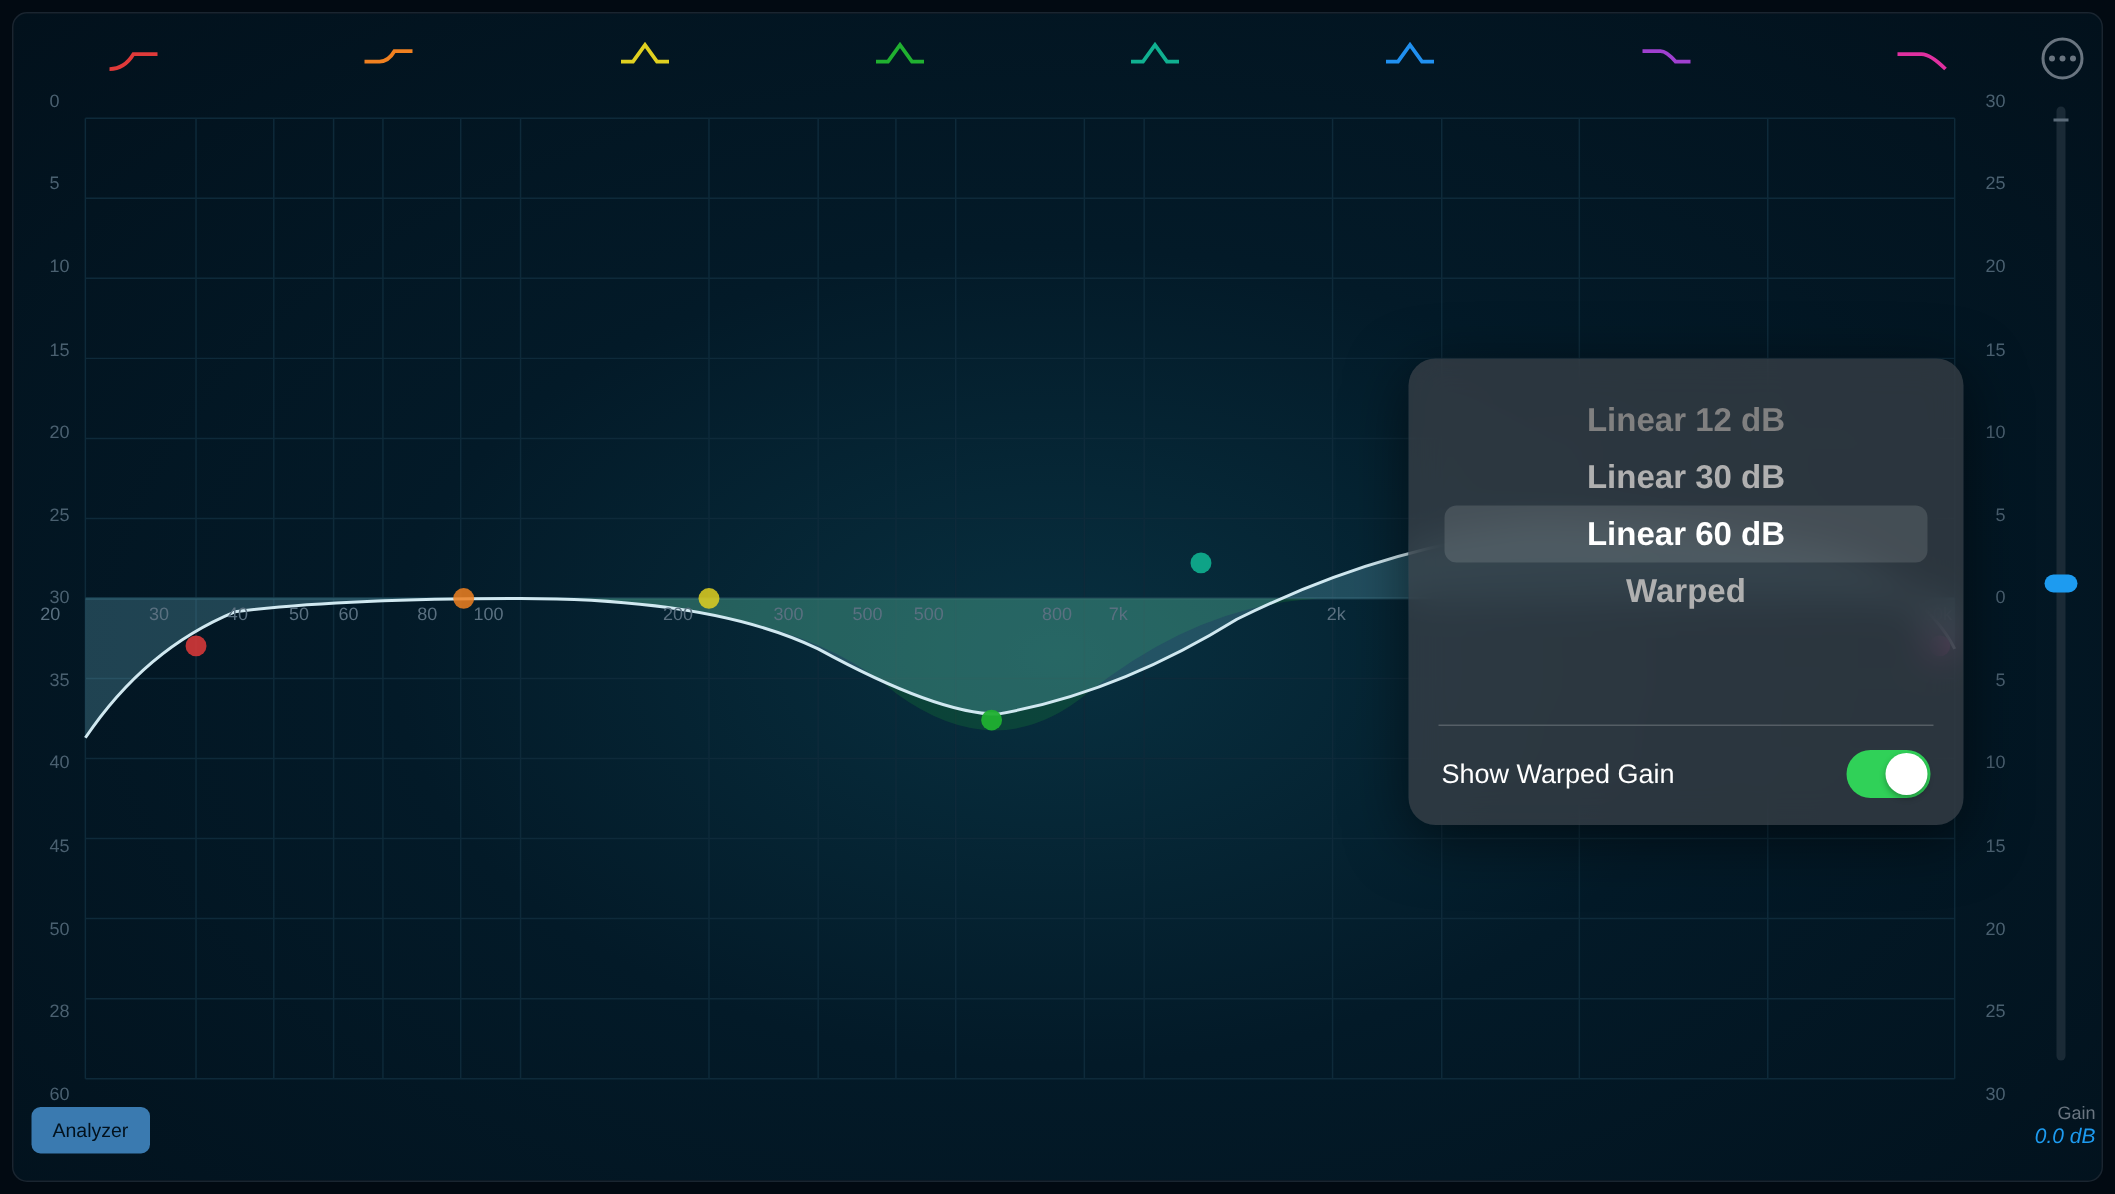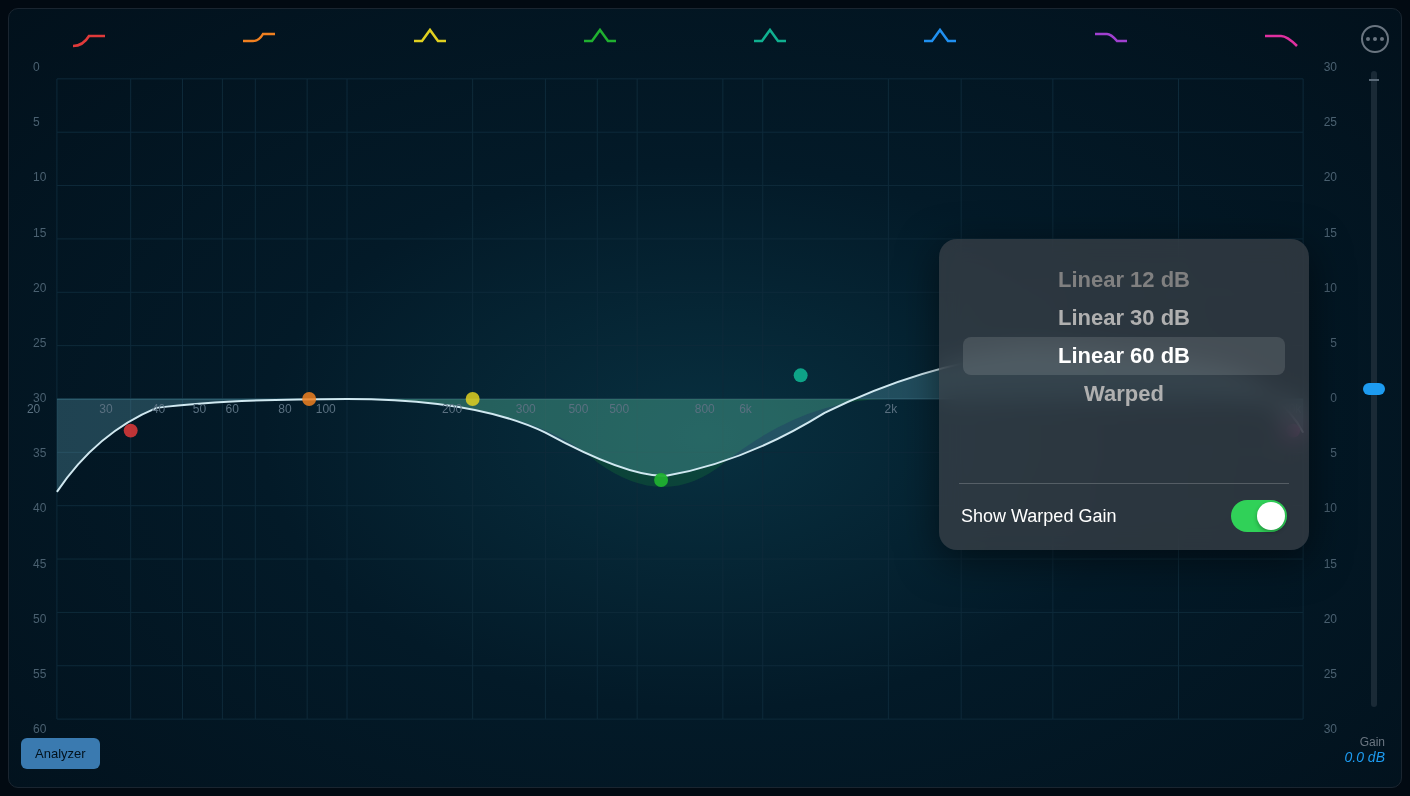--- a/index.html
+++ b/index.html
@@ -110,21 +110,21 @@
     position: absolute;
     top: 8px;
     left: 50%;
     width: 10px;
     height: 2px;
     background: #5a6a78;
     transform: translateX(-50%);
   }
   .gain-label {
     position: absolute;
-    right: 16px;
+    right: 4px;
     bottom: 22px;
     text-align: right;
     font-size: 12px;
   }
   .gain-label .cap { color: #6a7580; }
   .gain-label .val { color: #1d9bf0; font-size: 14px; font-style: italic; }
   
   .analyzer-btn {
     position: absolute;
     left: 12px;
@@ -306,39 +306,39 @@
         <div class="x-tick" style="left: 10%;">40</div>
         <div class="x-tick" style="left: 13.1%;">50</div>
         <div class="x-tick" style="left: 15.6%;">60</div>
         <div class="x-tick" style="left: 19.6%;">80</div>
         <div class="x-tick" style="left: 22.7%;">100</div>
         <div class="x-tick" style="left: 32.3%;">200</div>
         <div class="x-tick" style="left: 37.9%;">300</div>
         <div class="x-tick" style="left: 41.9%;">500</div>
         <div class="x-tick" style="left: 45%;">500</div>
         <div class="x-tick" style="left: 51.5%;">800</div>
-        <div class="x-tick" style="left: 54.6%;">6k</div>
+        <div class="x-tick" style="left: 54.6%;">7k</div>
         <div class="x-tick" style="left: 64.2%; margin-left: 19px;">2k</div>
         <div class="x-tick" style="left: 96.1%;">20k</div>
       </div>
   </div>
 
   <div class="y-left" id="y-left">
       <div class="y-tick" style="top: 0%;">0</div>
       <div class="y-tick" style="top: 8.33333%;">5</div>
       <div class="y-tick" style="top: 16.6667%;">10</div>
       <div class="y-tick" style="top: 25%;">15</div>
       <div class="y-tick" style="top: 33.3333%;">20</div>
       <div class="y-tick" style="top: 41.6667%;">25</div>
       <div class="y-tick" style="top: 50%;">30</div>
       <div class="y-tick" style="top: 58.3333%;">35</div>
       <div class="y-tick" style="top: 66.6667%;">40</div>
       <div class="y-tick" style="top: 75%;">45</div>
       <div class="y-tick" style="top: 83.3333%;">50</div>
-      <div class="y-tick" style="top: 91.6667%;">55</div>
+      <div class="y-tick" style="top: 91.6667%;">28</div>
       <div class="y-tick" style="top: 100%;">60</div>
     </div>
   <div class="y-right" id="y-right">
       <div class="y-tick" style="top: 0%;">30</div>
       <div class="y-tick" style="top: 8.33333%;">25</div>
       <div class="y-tick" style="top: 16.6667%;">20</div>
       <div class="y-tick" style="top: 25%;">15</div>
       <div class="y-tick" style="top: 33.3333%;">10</div>
       <div class="y-tick" style="top: 41.6667%;">5</div>
       <div class="y-tick" style="top: 50%;">0</div>

